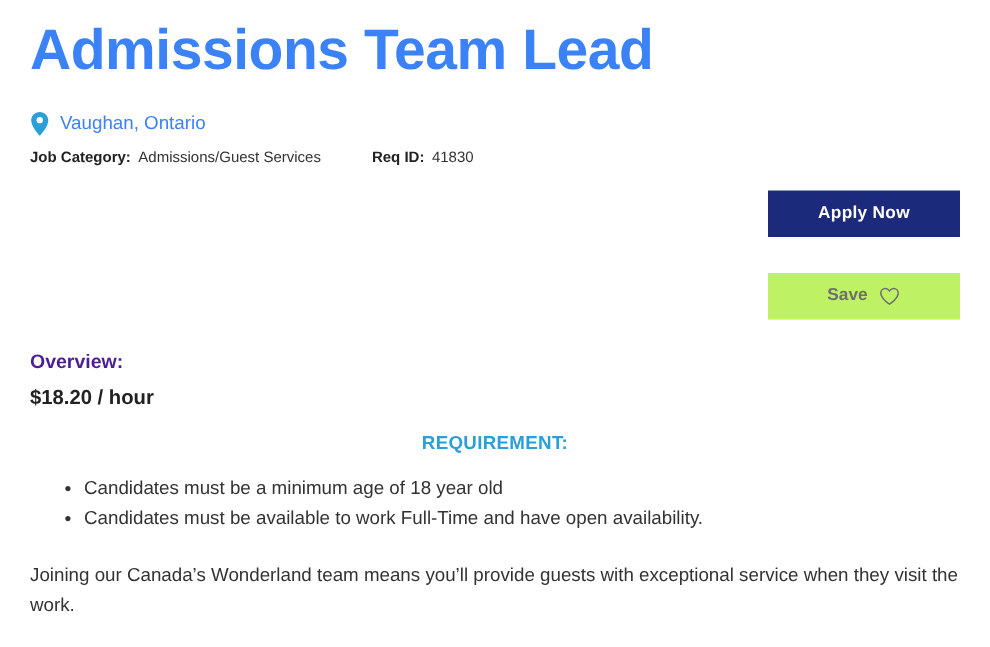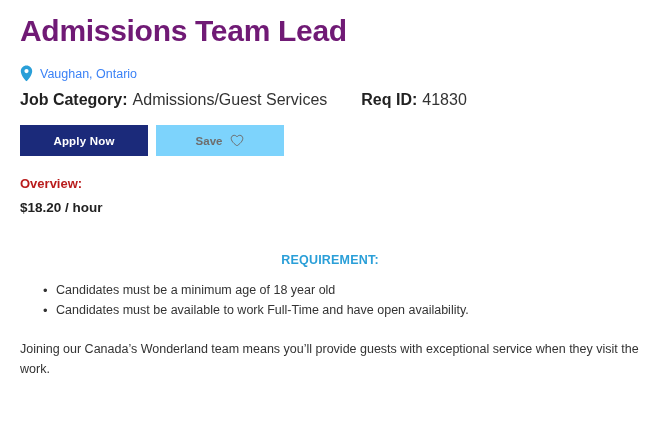--- a/index.html
+++ b/index.html
@@ -15,23 +15,23 @@
     overflow: hidden;
   }
   .page {
     position: relative;
     width: 660px;
     height: 431px;
     box-sizing: border-box;
     padding: 14px 20px 0 20px;
   }
   .job-title {
-    font-size: 30px;
-    font-weight: bold;
-    color: #701a75;
+    font-size: 38px;
+    font-weight: bold;
+    color: #3b82f6;
     letter-spacing: -0.3px;
     margin: 0 0 18px 0;
     line-height: 1.1;
   }
   .meta-location {
     display: flex;
     align-items: center;
     gap: 7px;
     margin-bottom: 9px;
   }
@@ -43,82 +43,83 @@
     flex: 0 0 auto;
   }
   .pin-icon svg { display: block; }
   .meta-text {
     font-size: 12.5px;
     color: #3b82f6;
   }
   .meta-row {
     display: flex;
     align-items: baseline;
-    font-size: 16px;
+    font-size: 10px;
     margin-bottom: 16px;
   }
   .meta-label {
     font-weight: bold;
     color: #222222;
     margin-right: 5px;
   }
   .meta-value {
     color: #333333;
   }
   .meta-gap {
     display: inline-block;
     width: 34px;
   }
   .btn-row {
     display: flex;
     align-items: flex-end;
-    gap: 8px;
+    gap: 24px;
     margin-bottom: 20px;
+    flex-direction: column;
   }
   .apply-btn {
     background: #1b2a7a;
     color: #ffffff;
     border: none;
     font-family: "Liberation Sans", sans-serif;
     font-size: 11.5px;
     font-weight: bold;
     letter-spacing: 0.2px;
     width: 128px;
     height: 31px;
     cursor: pointer;
     padding: 0;
   }
   .save-btn {
-    background: #7dd3fc;
+    background: #bef264;
     color: #6e6e6e;
     border: none;
     font-family: "Liberation Sans", sans-serif;
     font-size: 11.5px;
     font-weight: bold;
     width: 128px;
     height: 31px;
     cursor: pointer;
     display: flex;
     align-items: center;
     justify-content: center;
     gap: 8px;
     padding: 14px;
   }
   .heart-icon svg { display: block; }
   .overview-label {
     font-size: 13px;
     font-weight: bold;
-    color: #b91c1c;
+    color: #4c1d95;
     margin-bottom: 9px;
   }
   .salary {
     font-size: 13.5px;
     font-weight: bold;
     color: #222222;
-    margin-bottom: 38px;
+    margin-bottom: 16px;
   }
   .requirement-heading {
     font-size: 12.5px;
     font-weight: bold;
     color: #2a9fd8;
     letter-spacing: 0.2px;
     margin-bottom: 13px;
     text-align: center;
   }
   ul.req-list {

